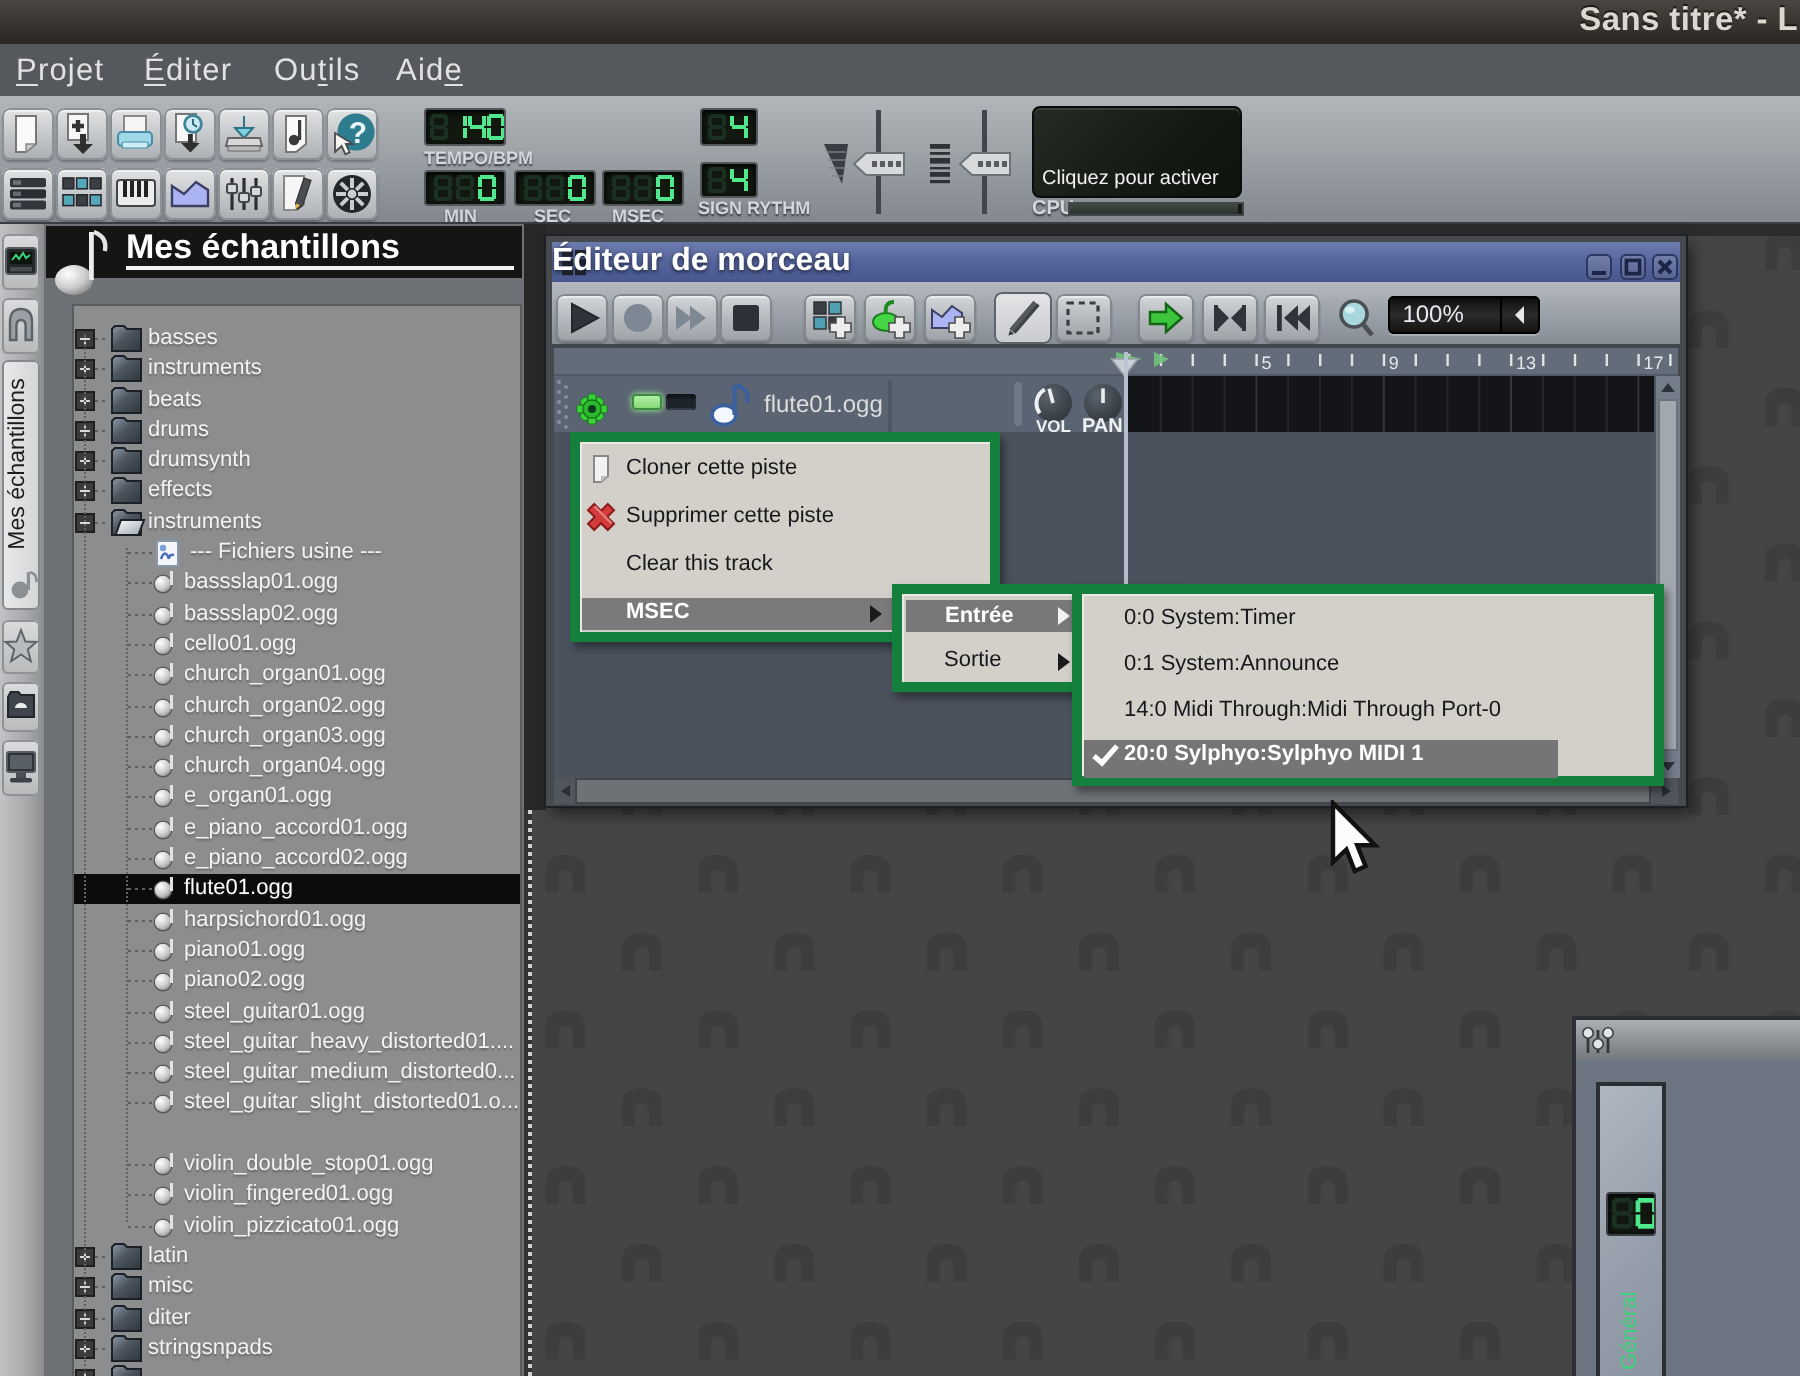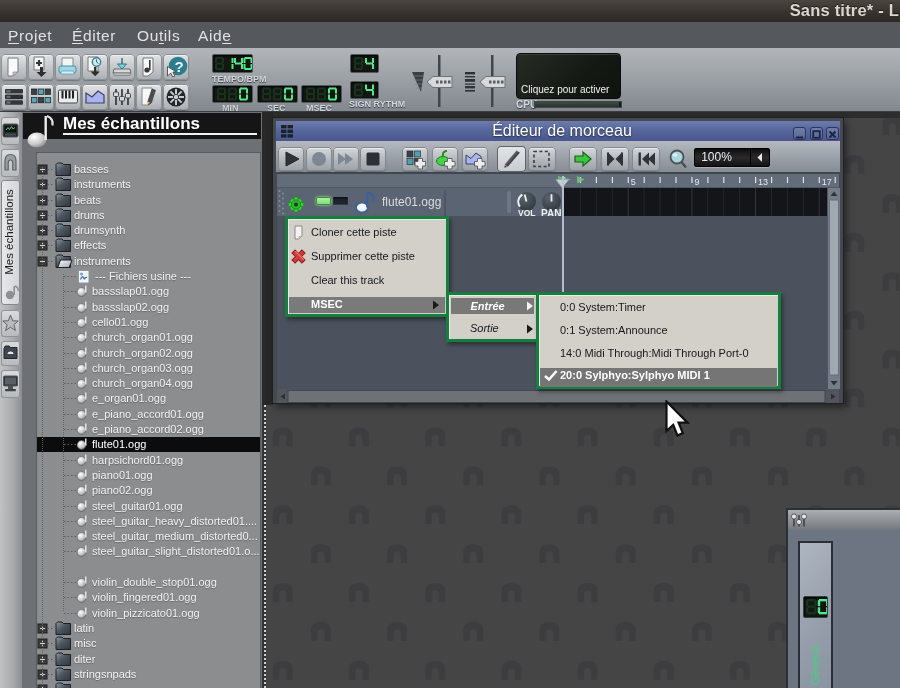--- a/index.html
+++ b/index.html
@@ -15,21 +15,21 @@
 .lcd{position:absolute;background:#121710;border:1px solid #53575b;border-radius:2px;box-shadow:inset 0 1px 3px #000;}
 .lcdlabel{position:absolute;font-size:9px;font-weight:bold;color:#d3d7db;text-shadow:0 1px 1px #33373c;white-space:nowrap;}
 #sidebar{left:0;top:112px;width:22px;height:576px;background:linear-gradient(90deg,#c0c2c4,#a7a9ab 60%,#8c8e90);}
 .sbtn{position:absolute;left:1px;width:19px;border-radius:3px;background:linear-gradient(#dbdcde,#b7b9bb);box-shadow:inset 0 0 0 1px #8f9296;}
 #browser{left:22px;top:112px;width:240px;height:576px;background:#6d7176;}
 #tree{position:absolute;left:14px;top:40px;width:223px;height:536px;background:#8b8d8f;border:1px solid #595c5e;font-size:11px;color:#f3f3f3;overflow:hidden;}
 .trow{position:absolute;left:0;width:223px;height:15px;white-space:nowrap;}
 .trow span{position:absolute;top:1px;text-shadow:0 1px 1px rgba(40,40,40,.4);}
 #editor{left:273px;top:118px;width:570px;height:285px;background:#46494e;box-shadow:0 0 0 1px #1e2023,3px 4px 7px rgba(0,0,0,.5);}
 .ebtn{position:absolute;width:26px;height:24px;border-radius:4px;background:linear-gradient(#d6d9dc,#b3b7bb 55%,#9ca2a7);box-shadow:inset 0 0 0 1px #82888e,inset 0 2px 0 #e8eaec,0 1px 1px rgba(40,44,48,.3);}
-.menu{position:absolute;background:#d3d0ca;border:3px solid #15803d;box-shadow:inset 1px 1px 0 #ebe9e5,2px 3px 4px rgba(0,0,0,.4);font-size:11px;color:#17171c;}
+.menu{position:absolute;background:#d3d0ca;border:5px solid #15803d;box-shadow:inset 1px 1px 0 #ebe9e5,2px 3px 4px rgba(0,0,0,.4);font-size:11px;color:#17171c;padding-left:47px;}
 .mrow{position:absolute;white-space:nowrap;}
 .knob{position:absolute;width:19px;height:19px;border-radius:50%;background:radial-gradient(circle at 7px 6px,#5c646e,#3a4149 60%,#2d333a);}
 .ws{white-space:nowrap;}
 </style>
 </head>
 <body>
 
 <svg class="abs" style="left:262px;top:112px" width="638" height="576">
 <defs>
 <g id="lg">
@@ -675,21 +675,21 @@
 <svg width="20" height="20" style="position:absolute;left:3px;top:1px">
         <g fill="#1e2126">
           <rect x="2" y="3" width="5.5" height="3.4"></rect>
           <rect x="8.5" y="3" width="5.5" height="3.4"></rect>
           <rect x="2" y="7.6" width="5.5" height="3.4"></rect>
           <rect x="8.5" y="7.6" width="5.5" height="3.4"></rect>
           <rect x="2" y="12.2" width="5.5" height="3.4"></rect>
           <rect x="8.5" y="12.2" width="5.5" height="3.4"></rect>
         </g>
       </svg>
-<div class="abs" style="left:0;top:1px;width:532px;text-align:center;font-size:16px;font-weight:normal;color:#fff;text-shadow:0 1px 2px #1c2338;margin-left:20px;">Éditeur de morceau</div>
+<div class="abs" style="left:0;top:1px;width:532px;font-size:16px;font-weight:bold;color:#fff;text-shadow:0 1px 2px #1c2338;">Éditeur de morceau</div>
 <div class="abs" style="left:517px;top:6px;width:13px;height:13px;border-radius:3px;background:linear-gradient(#7380ab,#55648f);box-shadow:inset 0 0 0 1px #2c3761;"><svg width="13" height="13">
           <line x1="3" y1="9.5" x2="10" y2="9.5" stroke="#1b2547" stroke-width="2"></line>
         </svg></div>
 <div class="abs" style="left:533.5px;top:6px;width:13px;height:13px;border-radius:3px;background:linear-gradient(#7380ab,#55648f);box-shadow:inset 0 0 0 1px #2c3761;"><svg width="13" height="13">
           <rect x="3.2" y="3.2" width="6.6" height="6.6" fill="none" stroke="#1b2547" stroke-width="1.8"></rect>
         </svg></div>
 <div class="abs" style="left:549.5px;top:6px;width:13px;height:13px;border-radius:3px;background:linear-gradient(#7380ab,#55648f);box-shadow:inset 0 0 0 1px #2c3761;"><svg width="13" height="13">
           <path d="M3.5,3.5 L9.5,9.5 M9.5,3.5 L3.5,9.5" stroke="#1b2547" stroke-width="2"></path>
         </svg></div>
 </div>
@@ -898,21 +898,21 @@
 <div class="mrow" style="left:23px;top:31.5px">Supprimer cette piste</div>
 <div class="mrow" style="left:23px;top:55.5px">Clear this track</div>
 <div class="abs" style="left:1px;top:78px;width:156px;height:16px;background:#7a7a7a;">
 <div class="mrow" style="left:22px;top:1.5px;font-weight:bold;color:#fff;">MSEC</div>
 <svg width="10" height="16" style="position:absolute;left:142px">
         <path d="M2,3.5 L8,8 L2,12.5 Z" fill="#1a1a1a"></path>
       </svg>
 </div>
 </div>
 
-<div class="menu" style="left:446px;top:291.5px;width:87px;height:44px;font-style:italic;">
+<div class="menu" style="left:446px;top:291.5px;width:87px;height:44px;">
 <div class="abs" style="left:2px;top:3px;width:83px;height:16.5px;background:#787878;">
 <div class="mrow" style="left:19.5px;top:2px;font-weight:bold;color:#fff;">Entrée</div>
 <svg width="10" height="16" style="position:absolute;left:74px">
         <path d="M2,3.5 L8,8 L2,12.5 Z" fill="#f2f2f2"></path>
       </svg>
 </div>
 <div class="mrow" style="left:21px;top:27.5px">Sortie</div>
 <svg width="10" height="16" style="position:absolute;left:76px;top:26px">
       <path d="M2,3.5 L8,8 L2,12.5 Z" fill="#1a1a1a"></path>
     </svg>

